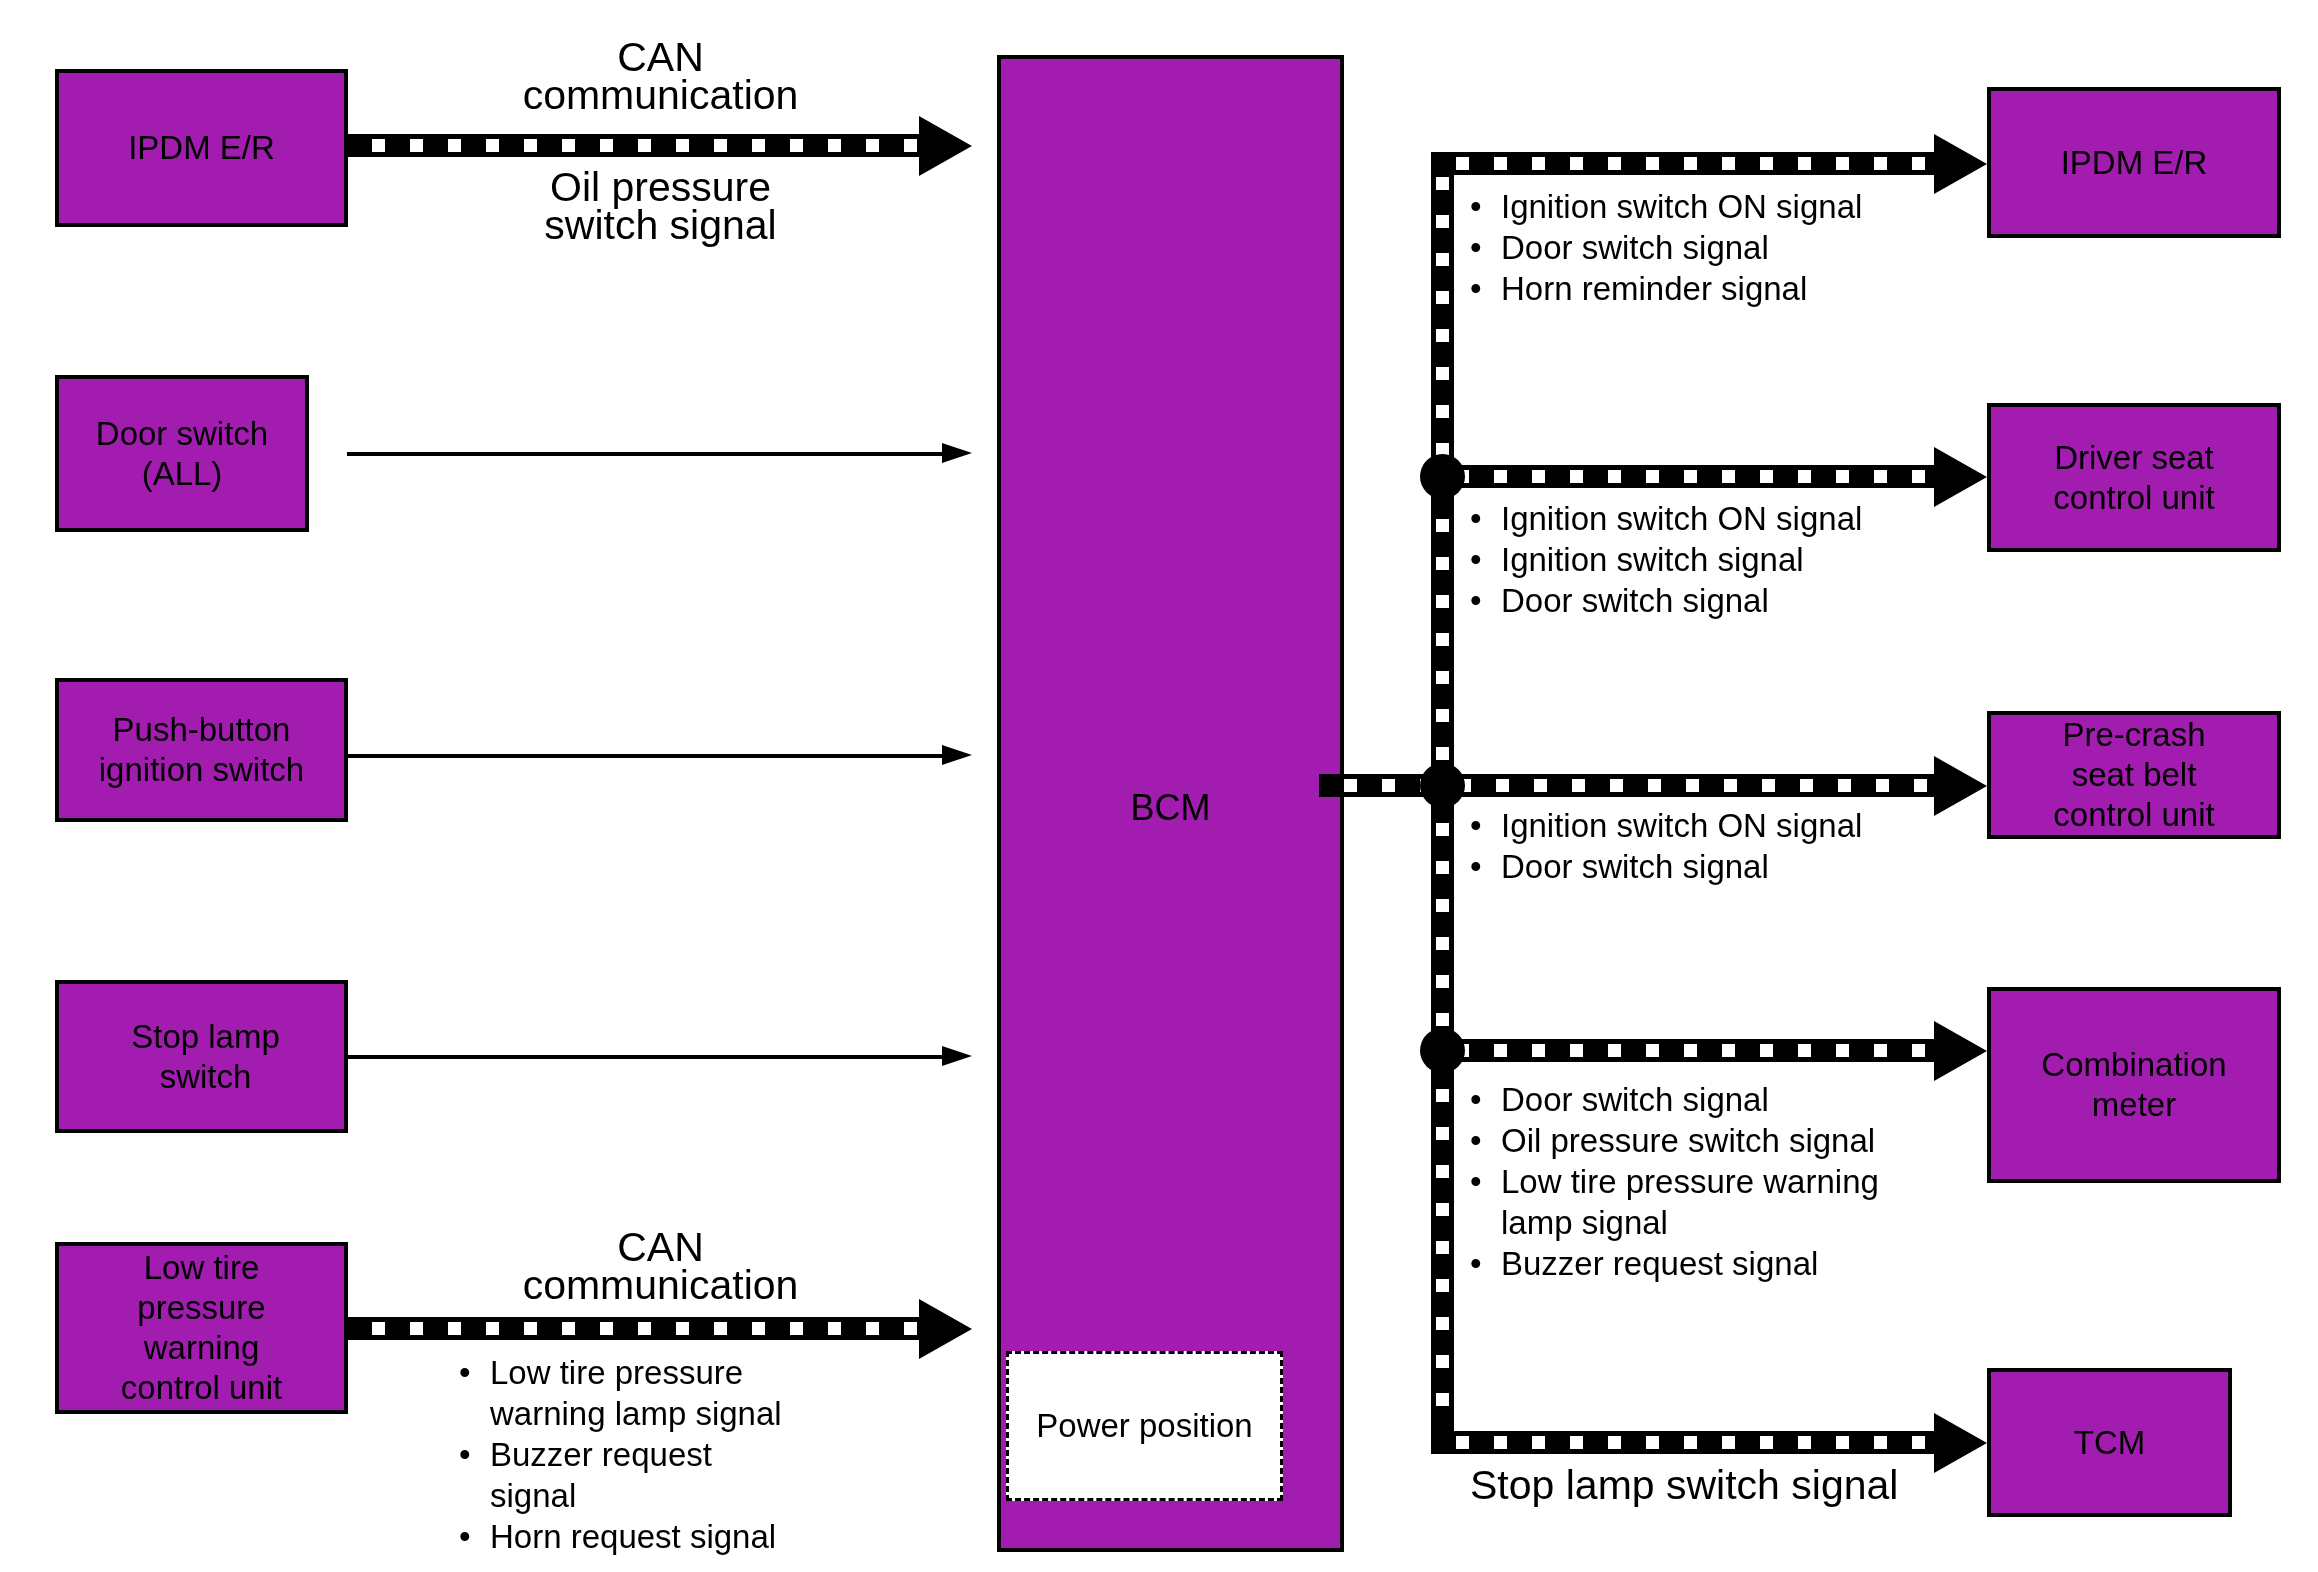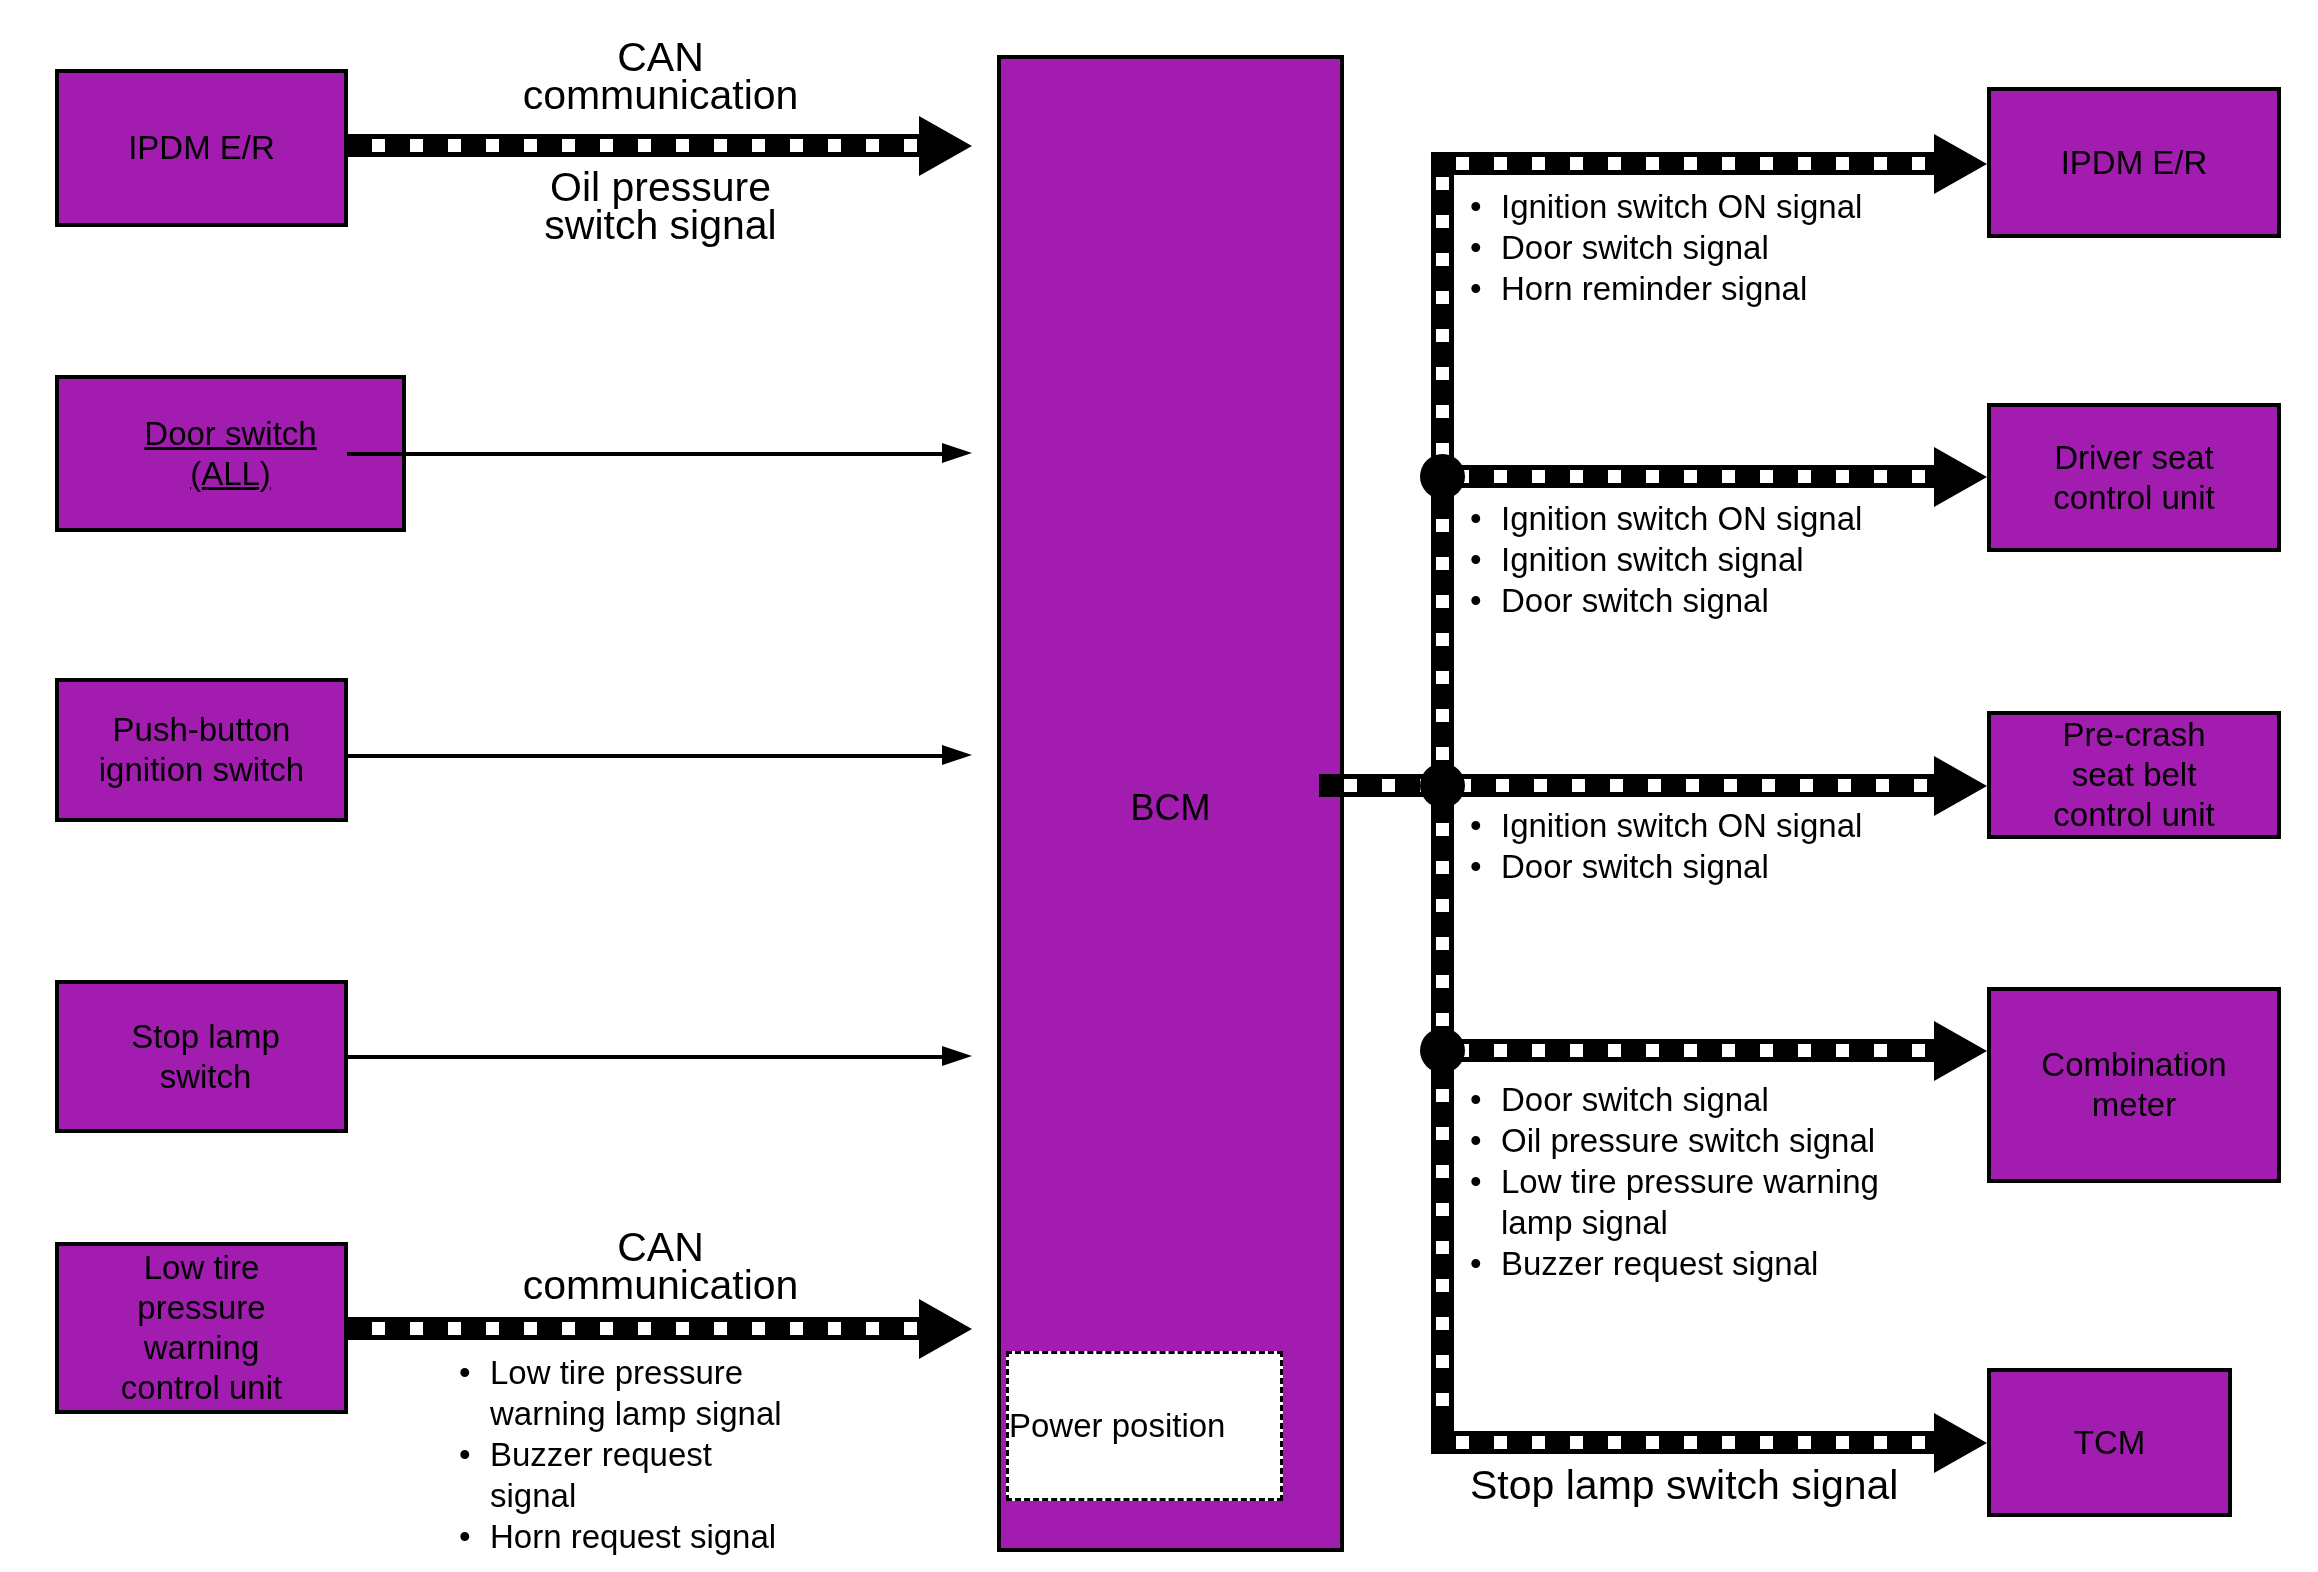--- a/index.html
+++ b/index.html
@@ -6,21 +6,21 @@
   body{width:2319px;height:1573px;font-family:"Liberation Sans",sans-serif;color:#000;}
   #canvas{position:relative;width:2319px;height:1573px;background:#fff;overflow:hidden;}
 
   .box{
     position:absolute;box-sizing:border-box;border:4.6px solid #000;background:#a21caf;
     display:flex;align-items:center;justify-content:center;text-align:center;
     font-size:33px;line-height:40px;white-space:pre-line;
   }
   .dashed-box{
     position:absolute;box-sizing:border-box;border:3.4px dashed #000;background:#fff;
-    display:flex;align-items:center;text-align:center;
+    display:flex;align-items:center;justify-content:center;text-align:center;
     font-size:33px;line-height:40px;white-space:pre-line;
   }
   .bcm-label{position:absolute;top:729px;left:0;right:0;text-align:center;font-size:36px;}
 
   .label{position:absolute;font-size:41px;line-height:38px;white-space:pre-line;}
   .label.centered{text-align:center;}
 
   
   .sarrow{position:absolute;height:23px;}
   .sbody{position:absolute;left:0;right:49px;top:0;height:23px;box-sizing:border-box;
@@ -47,21 +47,21 @@
   .nowrap{white-space:nowrap;}
 </style>
 </head>
 <body>
 
 <div id="canvas">
 
   <div class="box" style="left:55px;top:69px;width:293px;height:158px;">
     <span>IPDM E/R</span>
   </div>
-  <div class="box" style="left:55px;top:375px;width:351px;height:157px;text-decoration:underline;">
+  <div class="box" style="left:55px;top:375px;width:254px;height:157px;">
     <span>Door switch
 (ALL)</span>
   </div>
   <div class="box" style="left:55px;top:678px;width:293px;height:144px;">
     <span>Push-button
 ignition switch</span>
   </div>
   <div class="box" style="left:55px;top:980px;width:293px;height:153px;padding-left:8px;">
     <span>Stop lamp
 switch</span>

